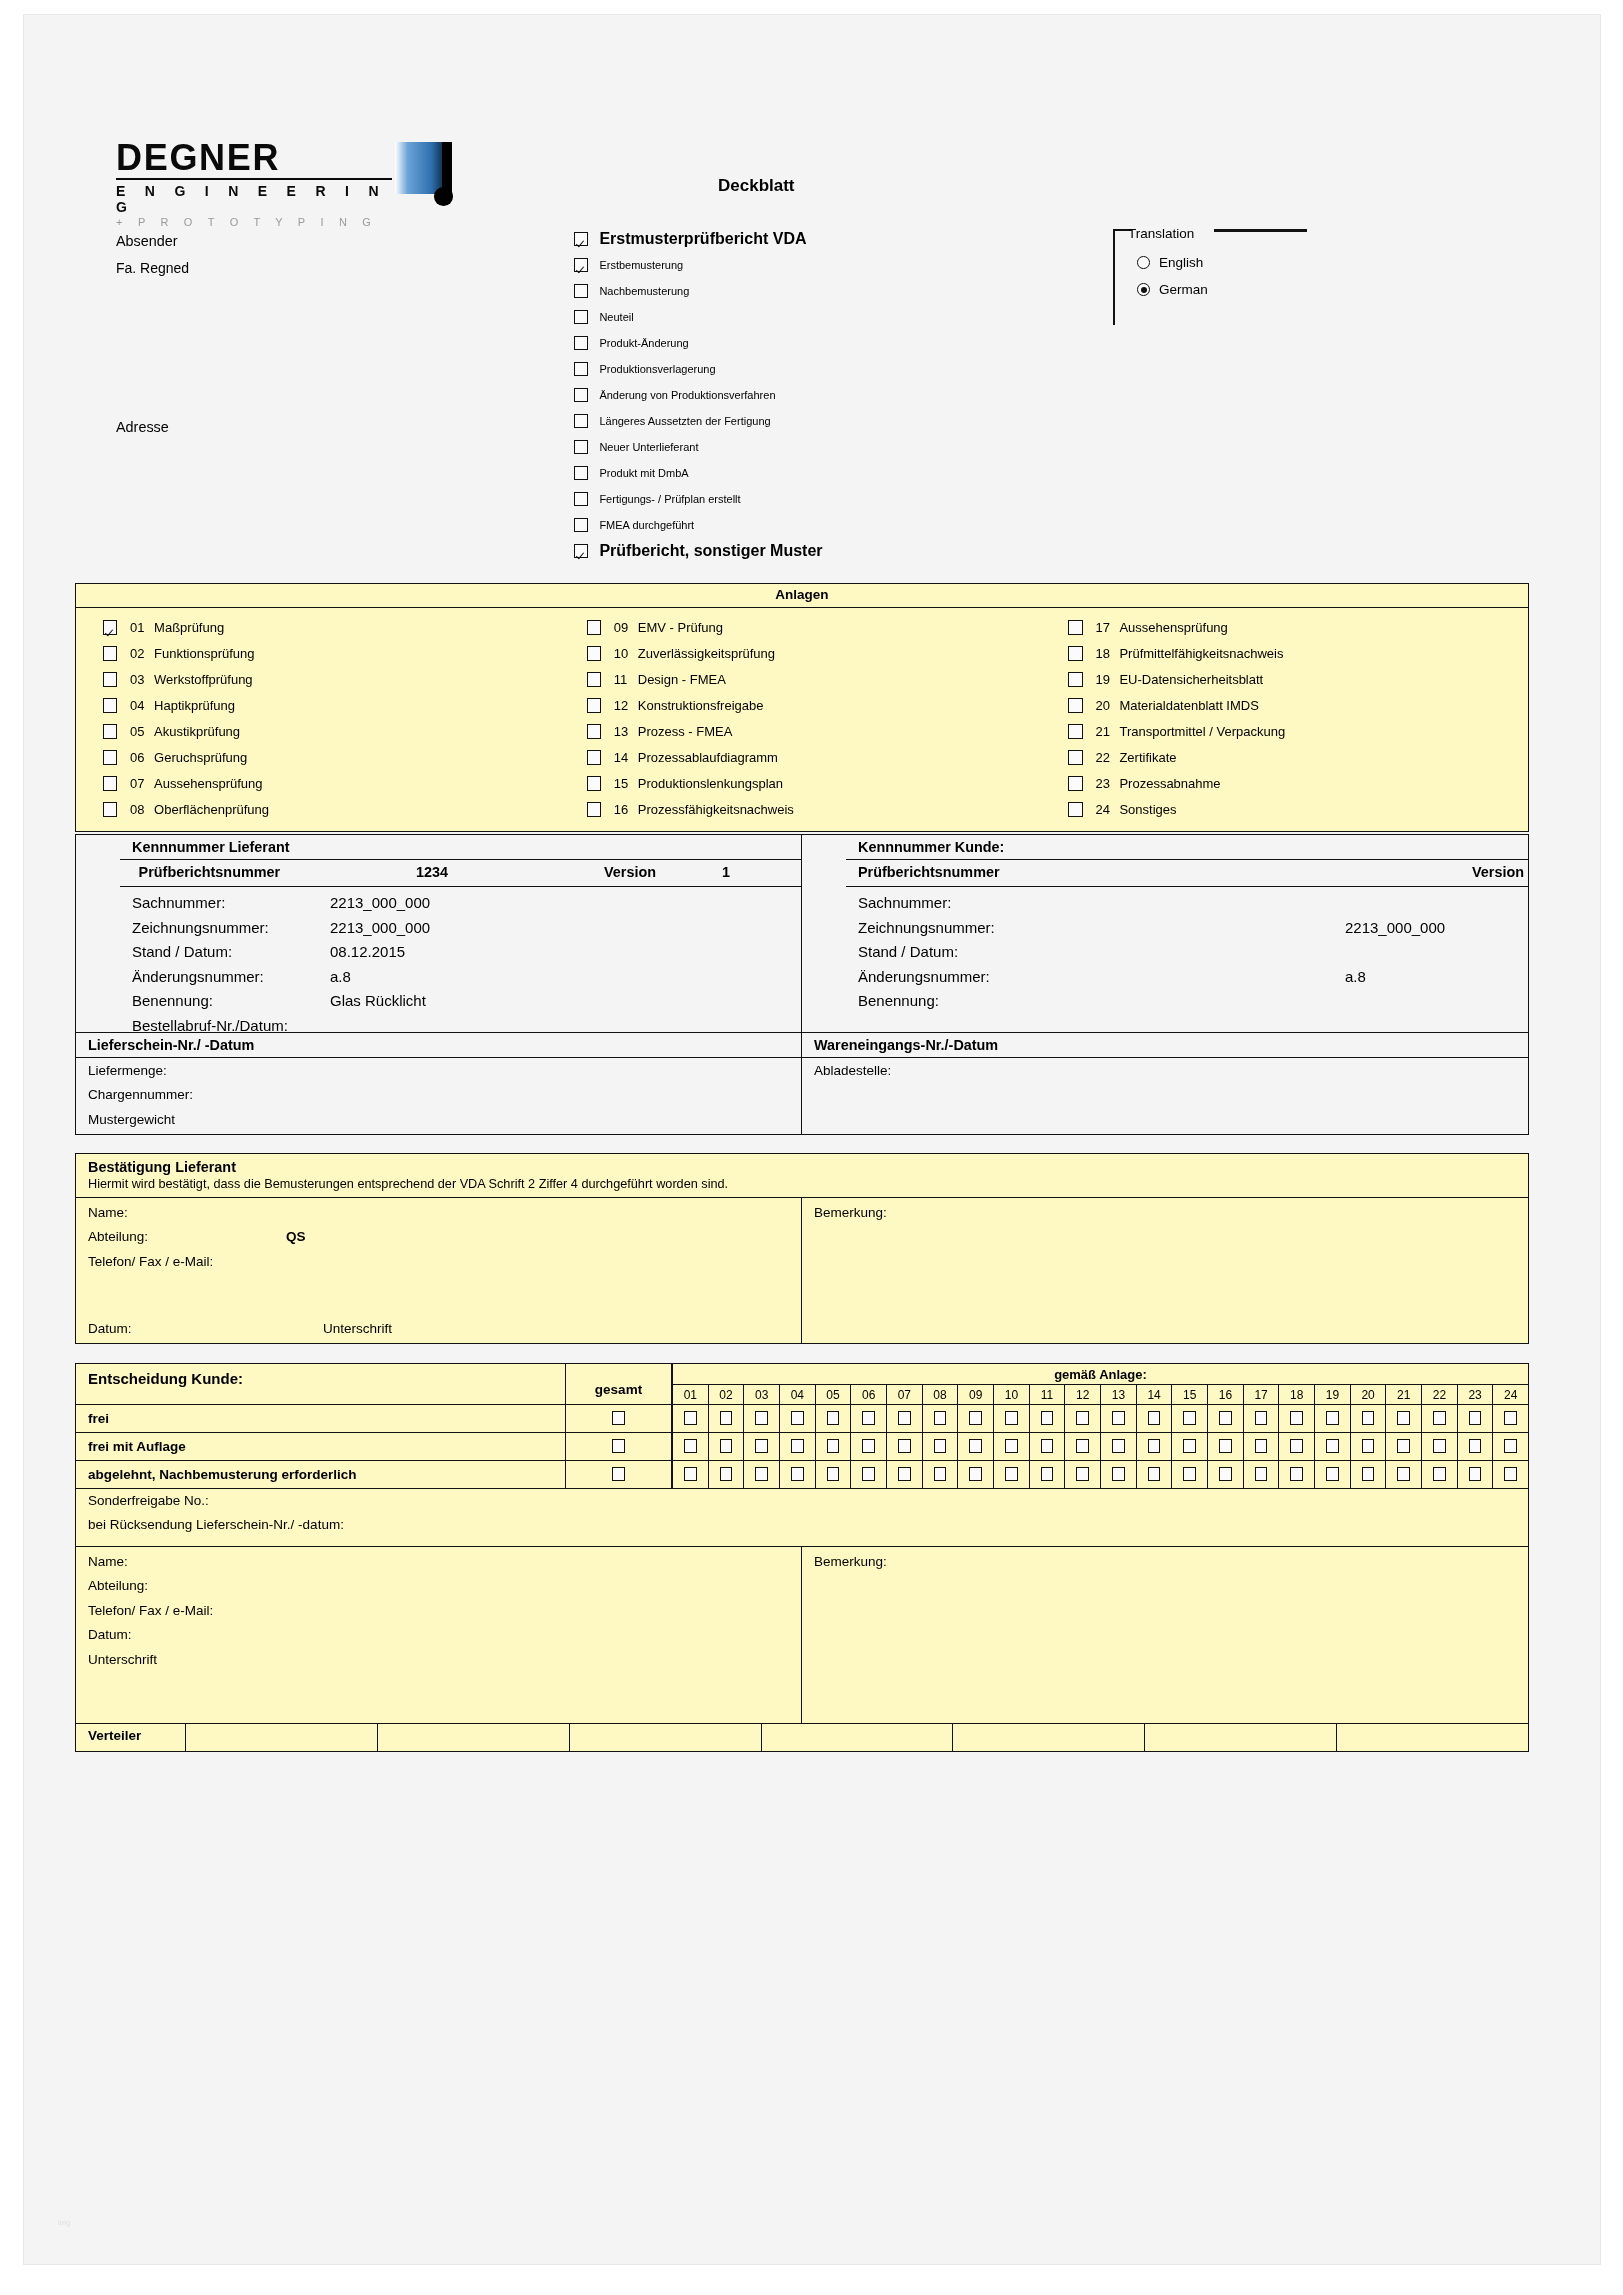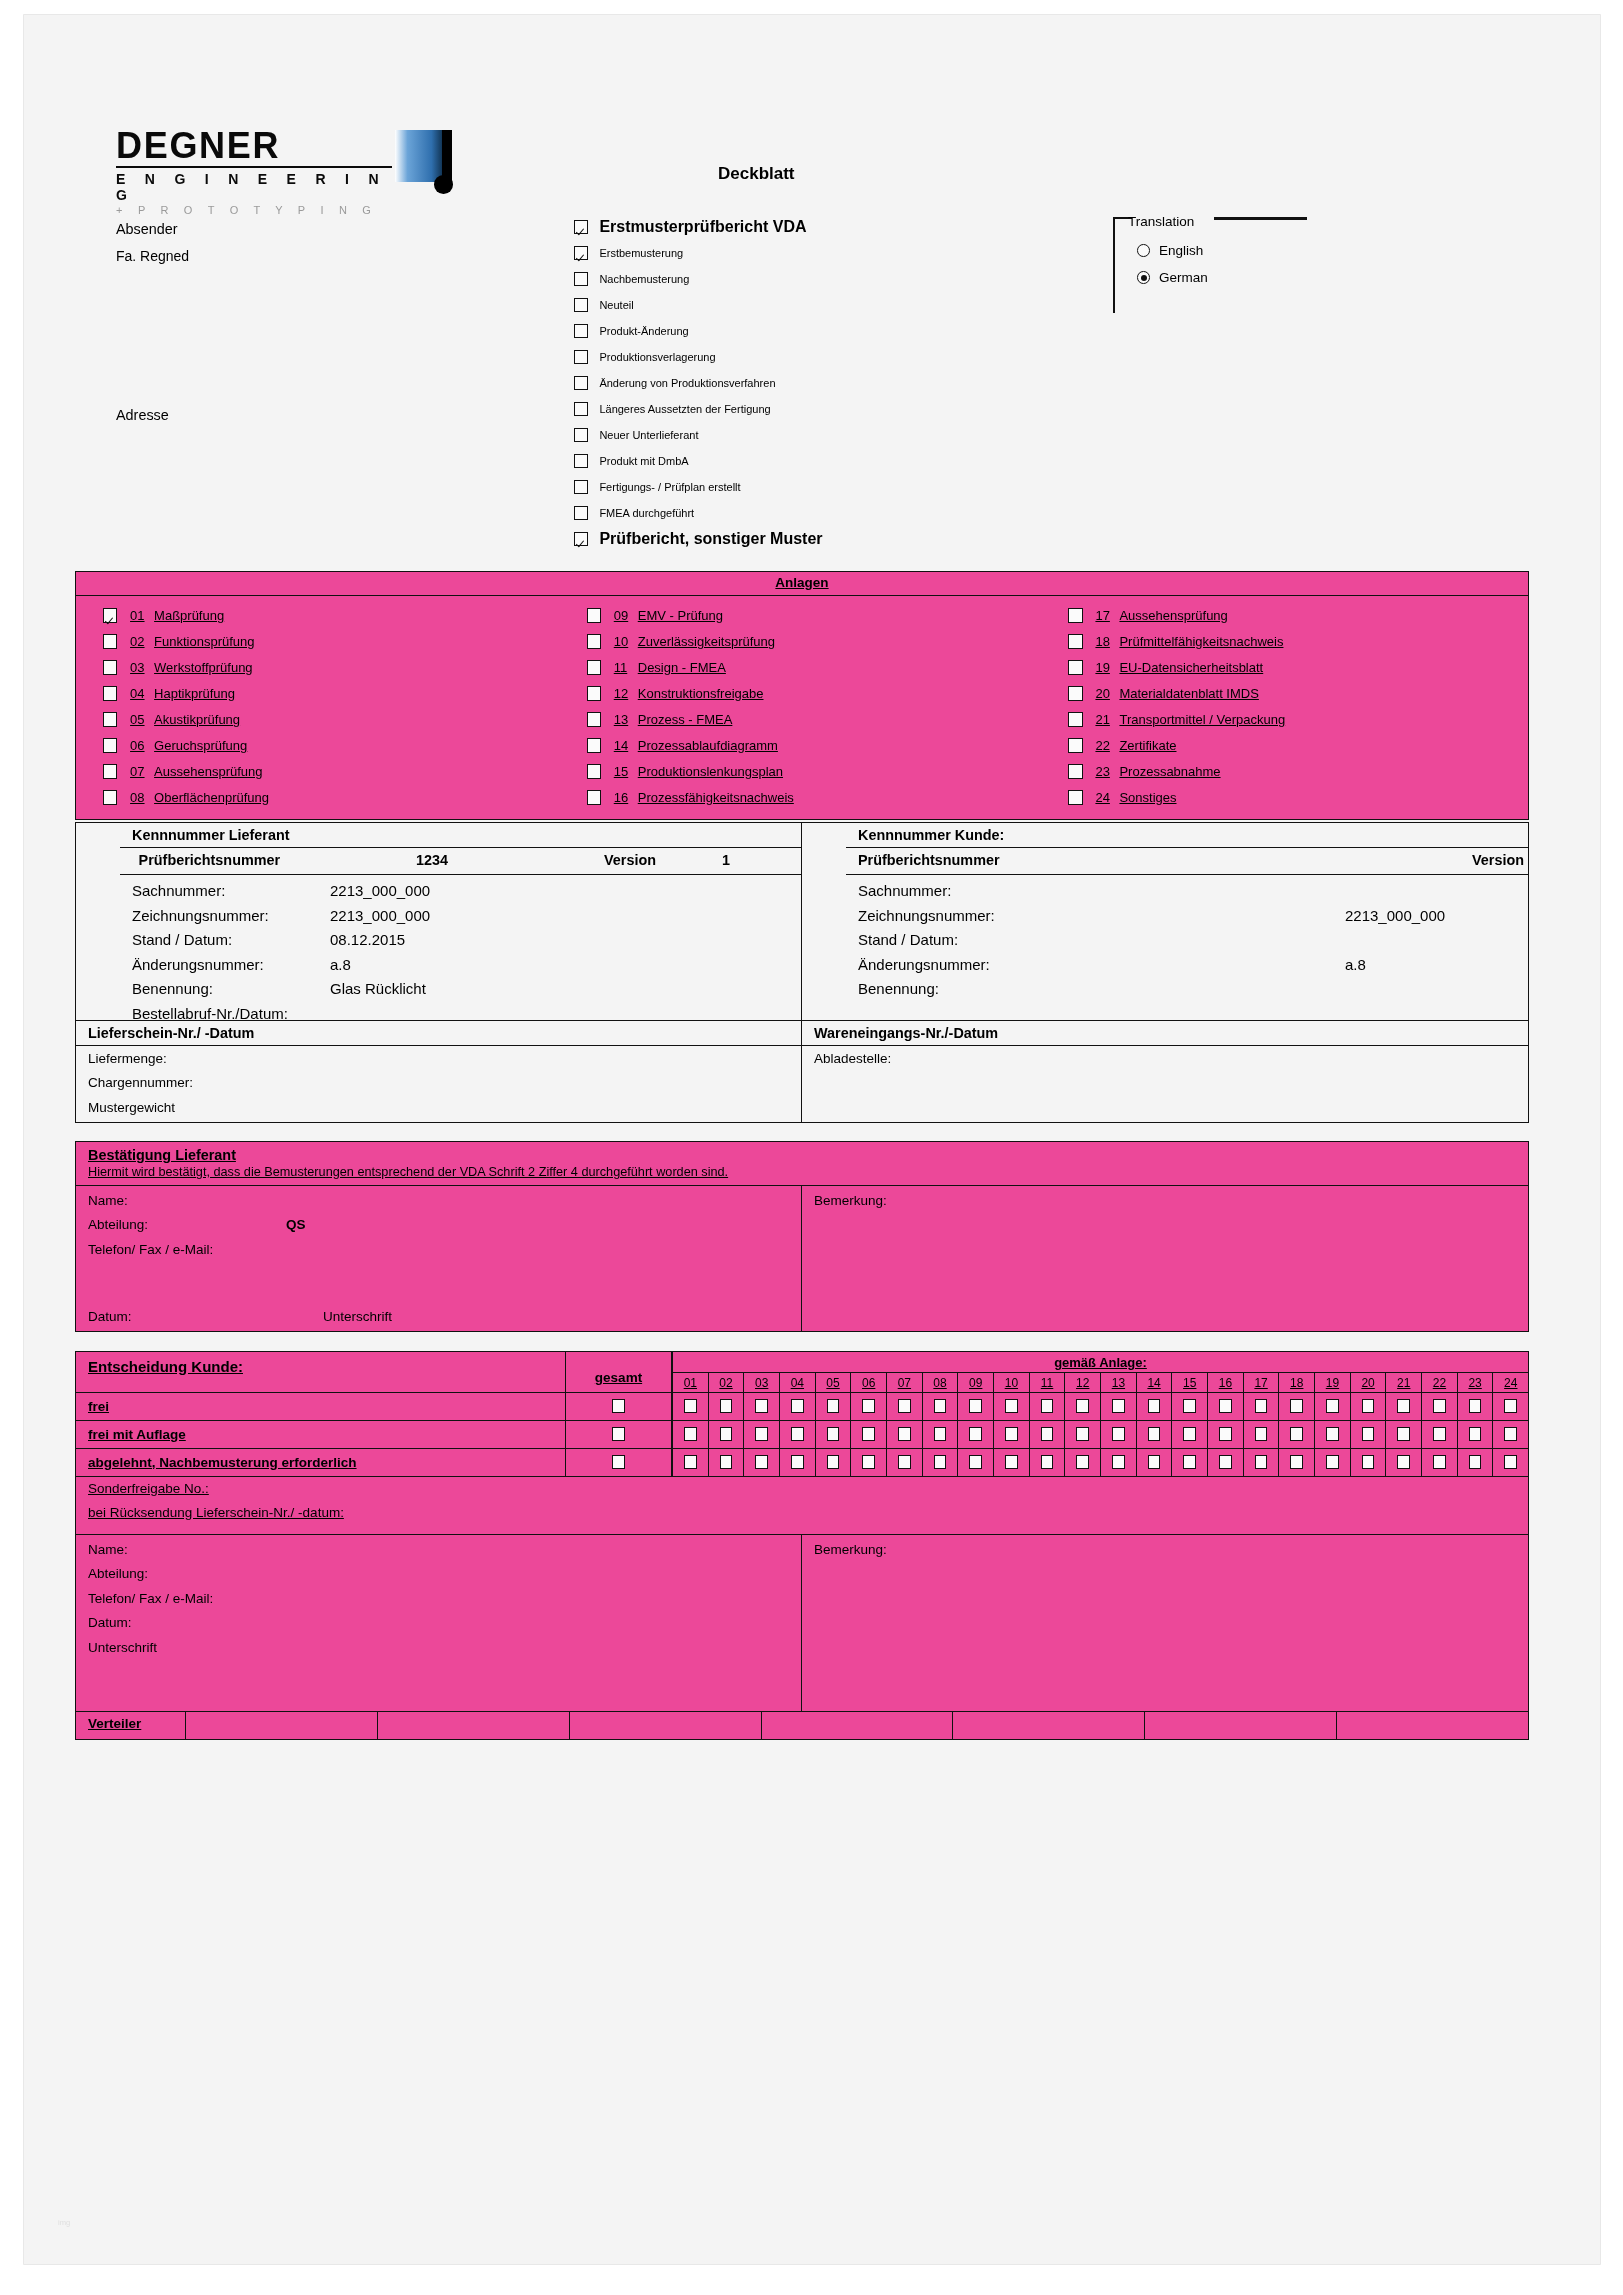--- a/index.html
+++ b/index.html
@@ -25,21 +25,21 @@
     left: 24px;
     top: 15px;
     width: 1576px;
     height: 2249px;
     background: #f4f4f4;
     box-shadow: 0 0 0 0.8px #e3e3e3;
   }
   .content {
     position: absolute;
     left: 51px;
-    top: 98px;
+    top: 110px;
     width: 1454px;
   }
 
   
   .header-row {
     position: relative;
     height: 101px;
   }
   .logo {
     position: absolute;
@@ -216,23 +216,22 @@
   }
   .radio.on::after {
     content: ""; position: absolute;
     left: 2.5px; top: 2.5px; width: 6px; height: 6px;
     border-radius: 50%; background: #111;
   }
 
   
   .box {
     border: 1.9px solid #111;
-    background: #ec4899;
-    box-sizing: border-box;
-    text-decoration: underline;
+    background: #fef9c3;
+    box-sizing: border-box;
   }
 
   
   .anlagen { margin-top: 1.7px; }
   .anlagen-head {
     height: 23px;
     line-height: 21px;
     text-align: center;
     font-size: 13.5px;
     font-weight: bold;

